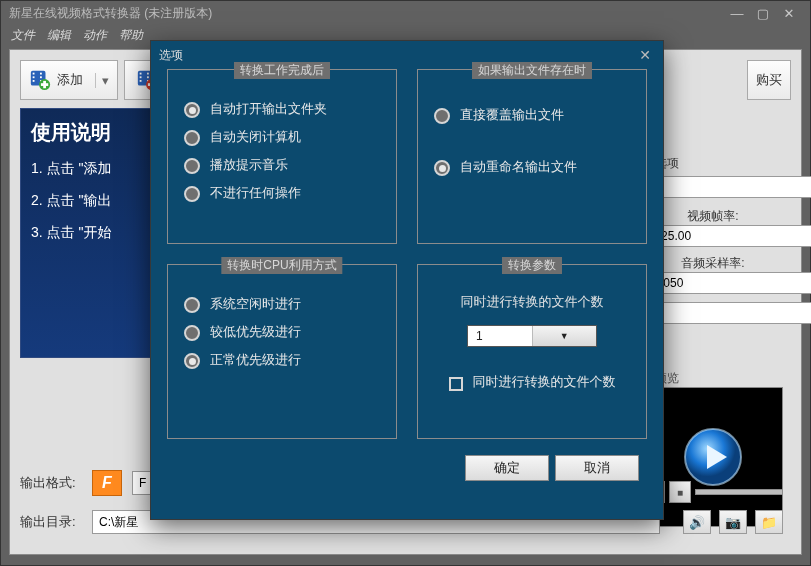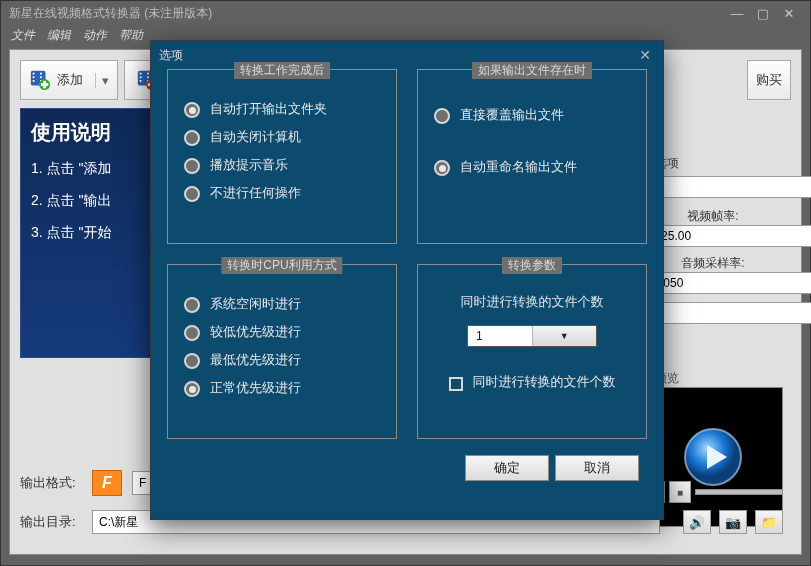--- a/index.html
+++ b/index.html
@@ -254,24 +254,20 @@
       <span class="legend">转换时CPU利用方式</span>
       <div class="radio-row">
           <span class="radio"></span>
           <span>系统空闲时进行</span>
         </div>
       <div class="radio-row">
           <span class="radio"></span>
           <span>较低优先级进行</span>
         </div>
       <div class="radio-row">
-          <span class="radio"></span>
-          <span>最低优先级进行</span>
-        </div>
-      <div class="radio-row">
           <span class="radio checked"></span>
           <span>正常优先级进行</span>
         </div>
     </div>
 
     <div class="panel">
       <span class="legend">转换参数</span>
       <div class="param-label">同时进行转换的文件个数</div>
       <div class="num-select">
         <span>1</span>

